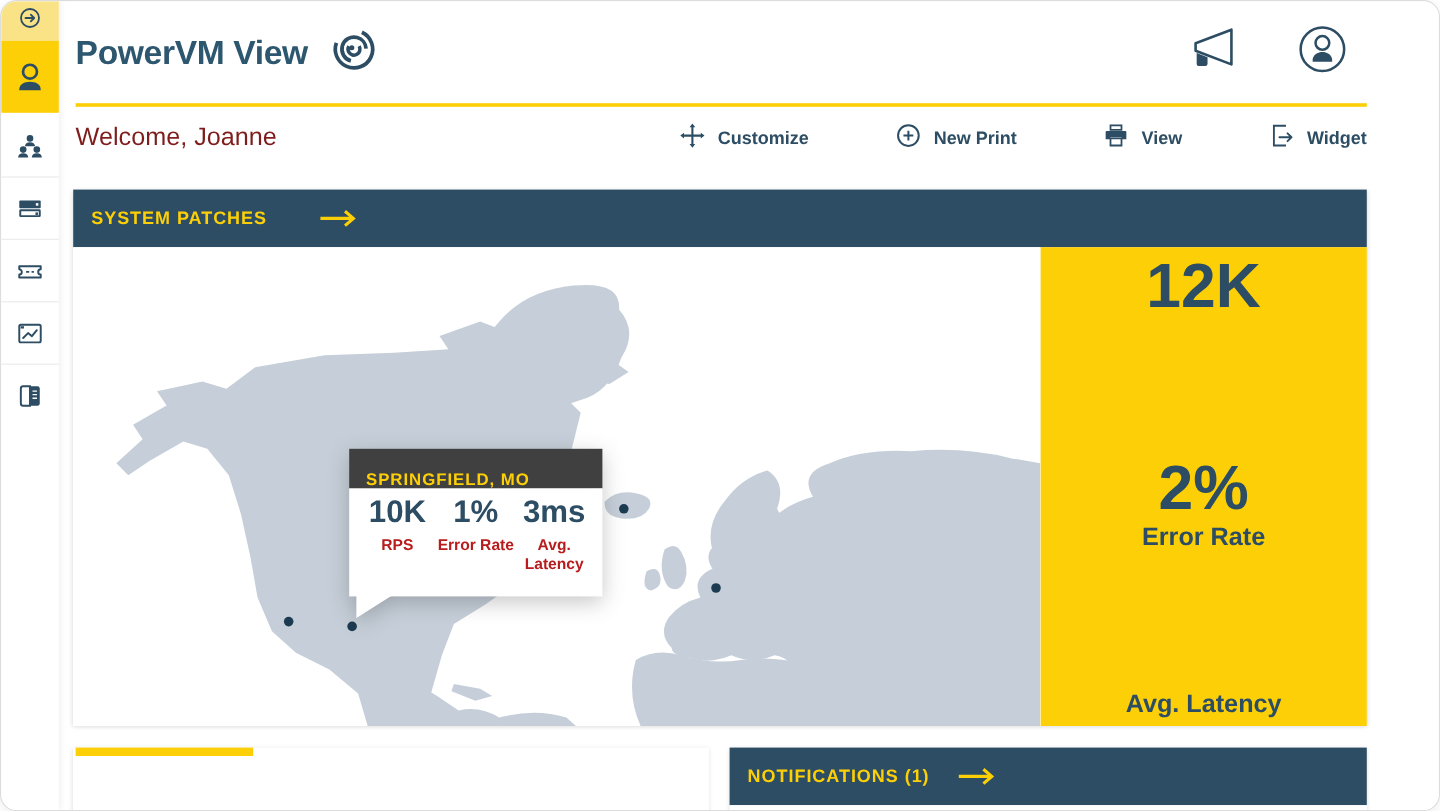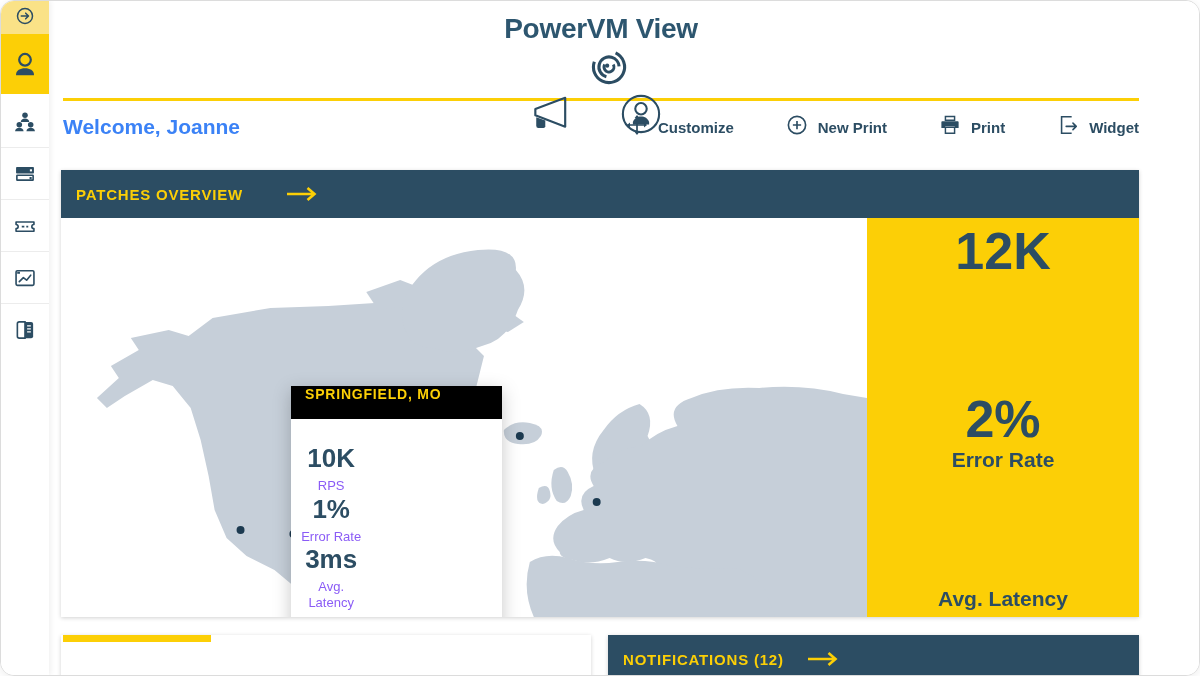--- a/index.html
+++ b/index.html
@@ -11,30 +11,30 @@
   }
   
   .sidebar { position:absolute; left:0; top:0; bottom:0; width:48px; background:#ffffff; box-shadow:2px 0 5px rgba(0,0,0,.06); z-index:5; }
   .sb-collapse { height:33px; background:#fae287; display:flex; align-items:center; justify-content:center; cursor:pointer; }
   .sb-item { height:52px; display:flex; align-items:center; justify-content:center; cursor:pointer; border-top:1px solid #ececec; }
   .sb-item.first { border-top:none; height:53px; }
   .sb-item.active { background:#fccf06; height:60px; border-top:none; }
   .sb-item svg { display:block; }
   
   .main { position:absolute; left:48px; top:0; right:0; bottom:0; background:#ffffff; }
-  .topbar { margin:12px 60px 0 14px; height:88px; border-bottom:3px solid #fccf06; display:flex; align-items:center;flex-direction:column; }
+  .topbar { margin:0 60px 0 14px; height:88px; border-bottom:3px solid #fccf06; display:flex; align-items:center; }
   .app-title { font-size:28px; font-weight:700; color:#2d566f; letter-spacing:-.3px; }
   .logo { margin-left:16px; }
   .topbar-spacer { flex:1; }
   .topbar-icons { display:flex; align-items:center; gap:48px; margin-right:16px; }
   .icon-btn { cursor:pointer; display:flex; align-items:center; }
 
   .welcome-row { margin:0 60px 0 14px; height:52px; display:flex; align-items:center; }
-  .welcome { font-size:21px; font-weight:700; color:#3b82f6; }
-  .actions { margin-left:auto; display:flex; align-items:center; gap:52px; }
+  .welcome { font-size:21px; font-weight:400; color:#7f1d1d; }
+  .actions { margin-left:auto; display:flex; align-items:center; gap:72px; }
   .action { display:flex; align-items:center; gap:10px; cursor:pointer; }
   .action-label { font-size:15px; font-weight:700; color:#2c4d63; }
 
   
   .panel-header { height:48px; background:#2c4d63; display:flex; align-items:center; padding-left:15px; }
   .panel-title { color:#fccf06; font-size:15px; font-weight:700; letter-spacing:.8px; }
   .panel-arrow { margin-left:42px; display:flex; align-items:center; cursor:pointer; }
   .panel-arrow.close-gap { margin-left:22px; }
 
   .overview { margin:17px 60px 0 12px; box-shadow:0 1px 4px rgba(0,0,0,.18); }
@@ -42,26 +42,26 @@
   .map-area { position:relative; flex:1; background:#ffffff; overflow:hidden; }
   .map-area > svg.worldmap { position:absolute; inset:0; width:100%; height:100%; }
 
   .stats-col { width:272px; background:#fccf06; display:flex; flex-direction:column; justify-content:space-between; align-items:center; padding:6px 0; }
   .stat { text-align:center; }
   .stat-value { font-size:52px; font-weight:700; color:#2c4d63; line-height:1.05; }
   .stat-label { font-size:21px; font-weight:700; color:#2c4d63; margin-top:2px; }
 
   
   .tooltip { position:absolute; left:230px; top:168px; width:211px; z-index:3; filter:drop-shadow(0 5px 9px rgba(0,0,0,.22)); }
-  .tooltip-header { height:33px; background:#000000; display:flex; align-items:flex-start; padding-left:14px; }
+  .tooltip-header { height:33px; background:#404040; display:flex; align-items:flex-end; padding-left:14px; }
   .tooltip-title { color:#fccf06; font-size:14px; font-weight:700; letter-spacing:.8px; }
-  .tooltip-body { position:relative; background:#ffffff; padding:24px 8px 20px 8px; display:flex; justify-content:space-between;flex-direction:column; }
+  .tooltip-body { position:relative; background:#ffffff; padding:4px 8px 20px 8px; display:flex; justify-content:space-between; }
   .tt-stat { width:33%; text-align:center; }
   .tt-value { font-size:26px; font-weight:700; color:#2c4d63; }
-  .tt-label { font-size:13px; font-weight:400; color:#8b5cf6; line-height:1.2; margin-top:4px; }
+  .tt-label { font-size:13px; font-weight:700; color:#b91c1c; line-height:1.2; margin-top:4px; }
   .tooltip-tail { position:absolute; left:6px; bottom:-18px; width:0; height:0; border-top:19px solid #ffffff; border-right:30px solid transparent; }
 
   
   .bottom-row { margin:18px 60px 0 12px; display:flex; gap:17px; }
   .b-panel { box-shadow:0 1px 4px rgba(0,0,0,.18); }
   .b-panel.patches { width:530px; }
   .b-panel.notifications { flex:1; }
   .b-panel-body { background:#ffffff; height:60px; position:relative; }
   .patch-highlight { position:absolute; left:2px; top:0; width:148px; height:7px; background:#fccf06; }
 </style>
@@ -193,37 +193,37 @@
           <span class="action-label">New Print</span>
         </div>
         <div class="action">
           <span>
             <svg width="22" height="22" viewBox="0 0 24 24">
                 <path d="M7 2.8h10v4H7z" fill="none" stroke="#2c4d63" stroke-width="1.6"></path>
                 <path d="M3.6 7.8h16.8a1 1 0 0 1 1 1v6.6h-4.2v-1.8H6.8v1.8H2.6V8.8a1 1 0 0 1 1-1z" fill="#2c4d63"></path>
                 <path d="M7 14.6h10v6.4H7z" fill="#ffffff" stroke="#2c4d63" stroke-width="1.6"></path>
               </svg>
           </span>
-          <span class="action-label">Print</span>
+          <span class="action-label">View</span>
         </div>
         <div class="action">
           <span>
             <svg width="22" height="22" viewBox="0 0 24 24" fill="none" stroke="#2c4d63" stroke-width="1.7">
                 <path d="M16 21H5V3h11"></path>
                 <path d="M10 13.5h11M17.4 9.9l3.6 3.6-3.6 3.6" stroke-linecap="round" stroke-linejoin="round"></path>
               </svg>
           </span>
           <span class="action-label">Widget</span>
         </div>
       </div>
     </div>
 
     <section class="overview">
       <div class="panel-header">
-        <span class="panel-title">PATCHES OVERVIEW</span>
+        <span class="panel-title">SYSTEM PATCHES</span>
         <span class="panel-arrow">
           <svg width="34" height="16" viewBox="0 0 34 16">
               <path d="M2 8h27M22.5 2l7 6-7 6" stroke="#fccf06" stroke-width="2.6" fill="none"></path>
             </svg>
         </span>
       </div>
       <div class="overview-body">
         <div class="map-area">
           <svg class="worldmap" viewBox="0 0 808 399" preserveAspectRatio="none">
             <g fill="#c6cfd9">
@@ -300,21 +300,21 @@
 
     <div class="bottom-row">
       <section class="b-panel patches">
         <div class="b-panel-body">
           <div class="patch-highlight"></div>
         </div>
       </section>
 
       <section class="b-panel notifications">
         <div class="panel-header">
-          <span class="panel-title">NOTIFICATIONS (12)</span>
+          <span class="panel-title">NOTIFICATIONS (1)</span>
           <span class="panel-arrow close-gap">
             <svg width="34" height="16" viewBox="0 0 34 16">
                 <path d="M2 8h27M22.5 2l7 6-7 6" stroke="#fccf06" stroke-width="2.6" fill="none"></path>
               </svg>
           </span>
         </div>
         <div class="b-panel-body"></div>
       </section>
     </div>
 

